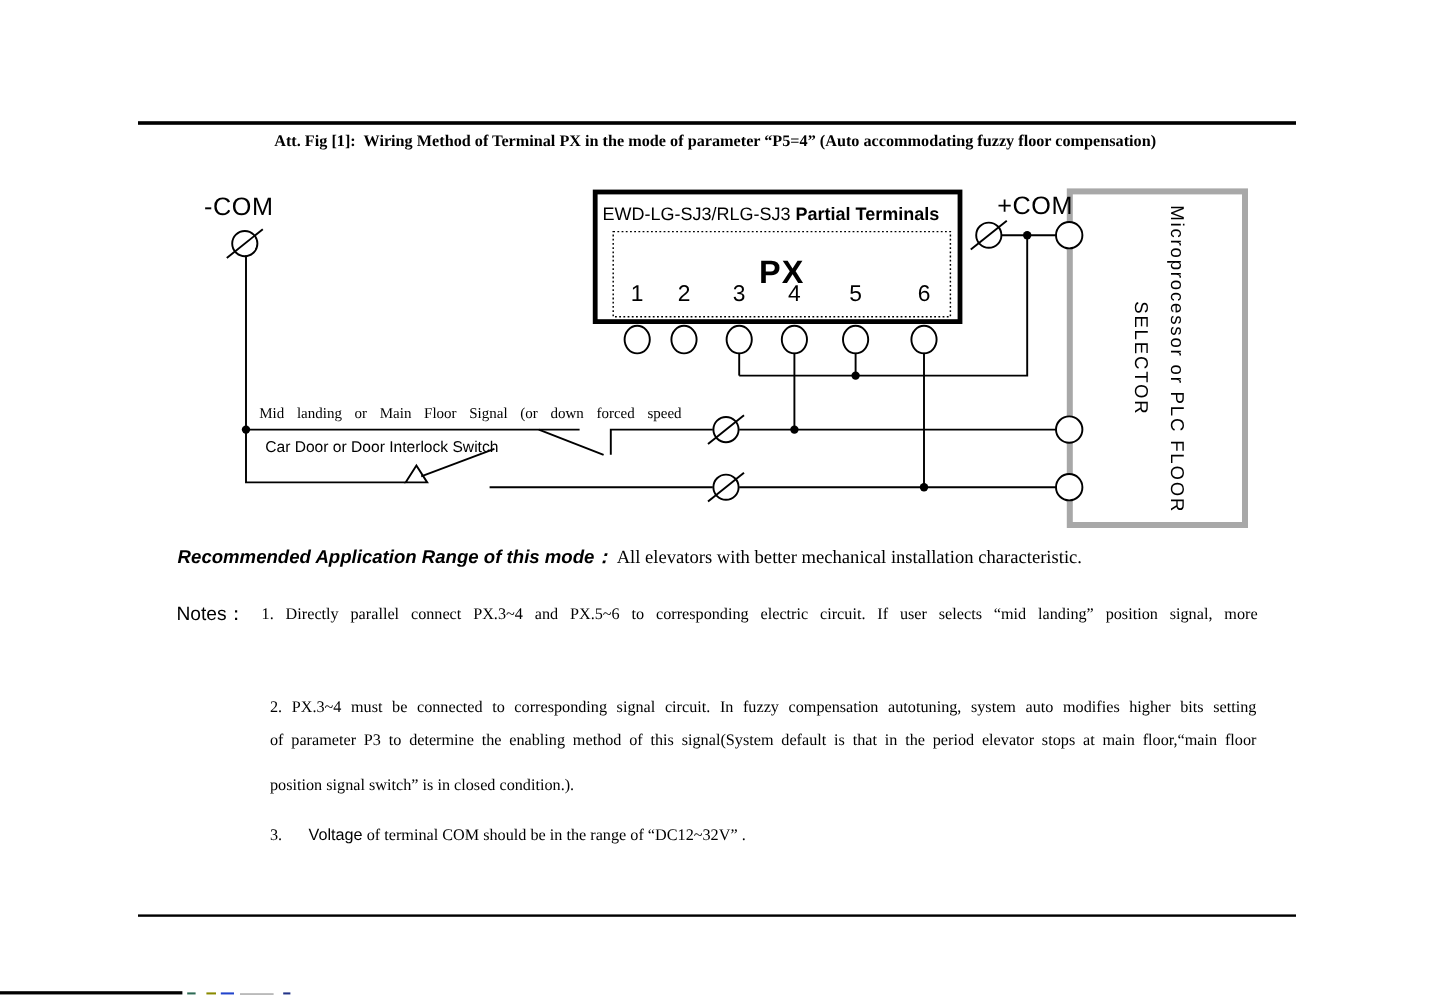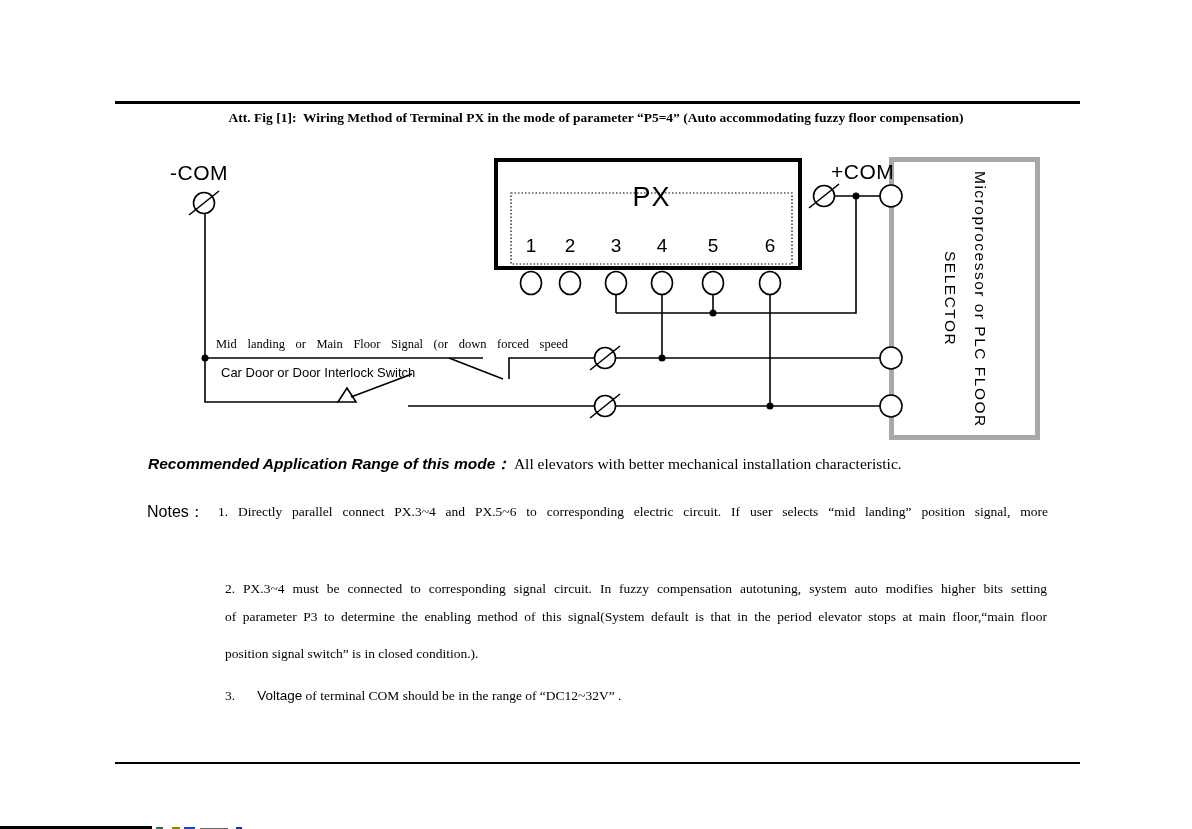--- a/index.html
+++ b/index.html
@@ -9,22 +9,22 @@
   .rule{position:absolute;background:#000;}
   .pre{white-space:pre-wrap;}
   .doc-title{left:0;top:110px;width:1192px;text-align:center;
              font-family:"Liberation Serif", serif;font-weight:bold;font-size:13.5px;}
   .com-label{font-family:"Liberation Sans", sans-serif;font-size:21px;letter-spacing:.5px;}
   .svg-layer{position:absolute;left:0;top:0;z-index:1;}
   .txt-layer{z-index:2;}
   .tb-header{left:502px;top:170px;width:296px;font-family:"Liberation Sans", sans-serif;
              font-size:15px;white-space:nowrap;}
   .tb-header .bold{font-weight:bold;}
-  .px-label{left:511px;top:182px;width:281px;text-align:center;
-            font-family:"Liberation Sans", sans-serif;font-weight:normal;font-size:27px;letter-spacing:1px;}
+  .px-label{left:511px;top:212px;width:281px;text-align:center;
+            font-family:"Liberation Sans", sans-serif;font-weight:bold;font-size:27px;letter-spacing:1px;}
   .t-num{position:absolute;top:235px;width:24px;text-align:center;
          font-family:"Liberation Sans", sans-serif;font-size:19px;}
   .selector-text{left:935px;top:164px;width:60px;height:270px;
                  writing-mode:vertical-rl;text-align:center;
                  font-family:"Liberation Sans", sans-serif;font-size:15.5px;
                  letter-spacing:1.5px;line-height:30px;}
   .mid-label{left:216px;top:337px;width:352px;font-size:12.5px;
              text-align:justify;text-align-last:justify;word-spacing:2px;}
   .car-label{left:221px;top:365px;font-family:"Liberation Sans", sans-serif;font-size:13px;}
   .rec-line{left:148px;top:454px;width:940px;font-size:15.5px;}
@@ -114,20 +114,23 @@
       <circle cx="662" cy="358" r="3.5"></circle>
       <circle cx="770" cy="406" r="3.5"></circle>
       <circle cx="713" cy="313" r="3.5"></circle>
       <circle cx="856" cy="196" r="3.5"></circle>
     </g>
   </svg>
 
   <div class="abs txt-layer com-label" style="left:170px;top:161px;">-COM</div>
   <div class="abs txt-layer com-label" style="left:803px;top:160px;margin-left:28px;">+COM</div>
 
+  <div class="abs txt-layer tb-header">
+    <span>EWD-LG-SJ3/RLG-SJ3 </span><span class="bold">Partial Terminals</span>
+  </div>
   <div class="abs txt-layer px-label">PX</div>
 
   <span class="t-num txt-layer" style="left:519px;">1</span>
   <span class="t-num txt-layer" style="left:558px;">2</span>
   <span class="t-num txt-layer" style="left:604px;">3</span>
   <span class="t-num txt-layer" style="left:650px;">4</span>
   <span class="t-num txt-layer" style="left:701px;">5</span>
   <span class="t-num txt-layer" style="left:758px;">6</span>
 
   <div class="abs txt-layer selector-text">

